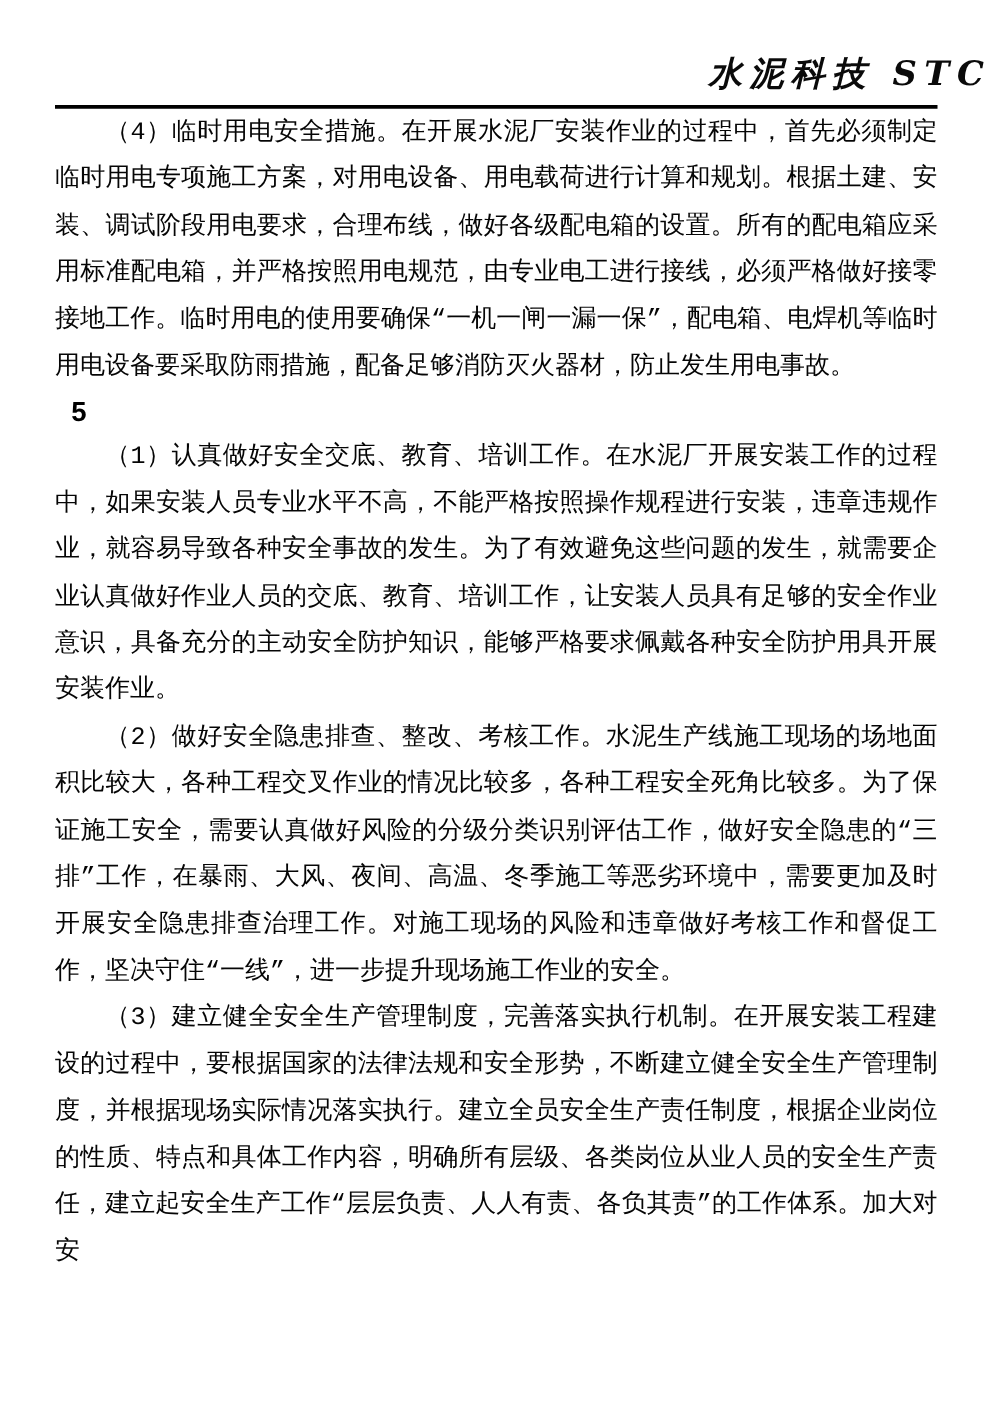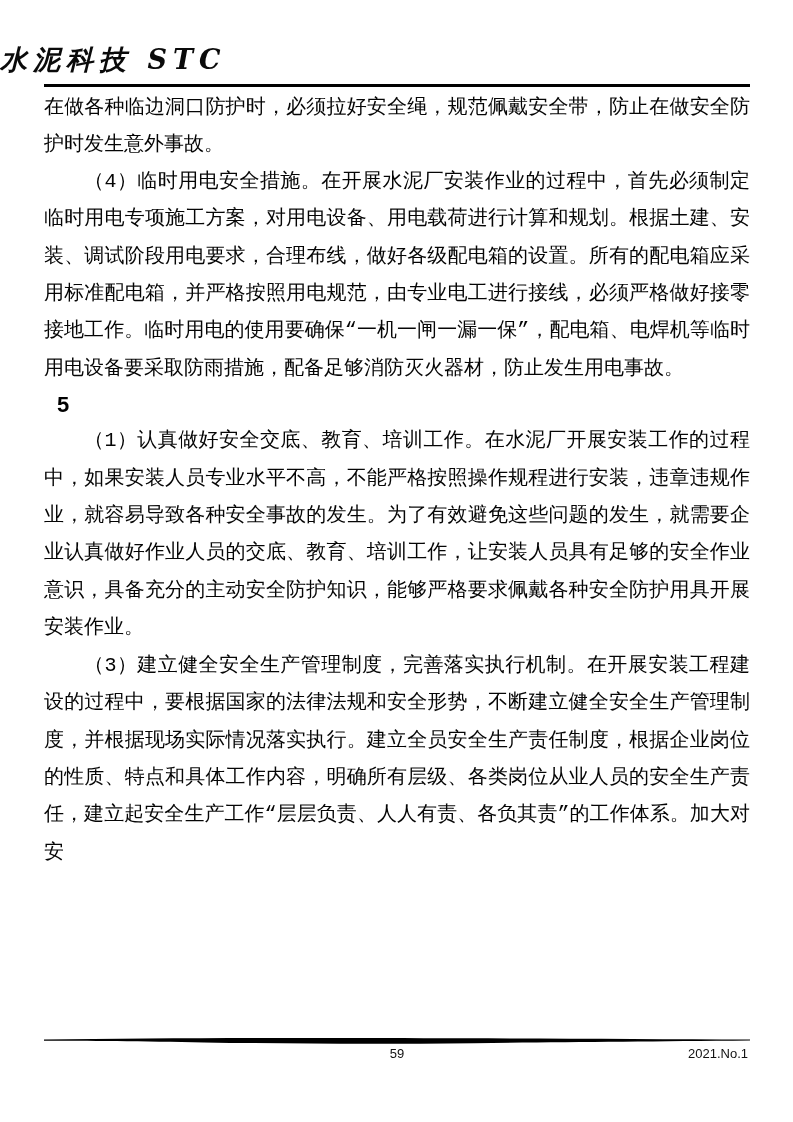--- a/index.html
+++ b/index.html
@@ -10,21 +10,21 @@
     height: 1122px;
     margin: 0 auto;
     background: #ffffff;
     color: #000000;
     overflow: hidden;
     font-family: "Liberation Serif", "DejaVu Serif", serif;
   }
   
   .journal-title {
     padding-top: 42px;
-    text-align: left;
+    text-align: right;
     font-size: 27px;
     line-height: 36px;
     font-style: italic;
     font-weight: 600;
     letter-spacing: 6px;
     font-family: "DejaVu Serif", "Liberation Serif", serif;
     color: #0a0a0a;
   }
   .header-rule {
     margin: 6px 43px 0 44px;
@@ -83,40 +83,25 @@
 <body>
 
 <div class="page">
 
   <div>
     <div class="journal-title">水泥科技 STC</div>
     <div class="header-rule"></div>
   </div>
 
   <div class="content">
-    <p class="para">在做各种临边洞口防护时，必须拉好安全绳，规范佩戴安全带，防止在做安全防护时发生意外事故。</p>
     <p class="para indent">（4）临时用电安全措施。在开展水泥厂安装作业的过程中，首先必须制定临时用电专项施工方案，对用电设备、用电载荷进行计算和规划。根据土建、安装、调试阶段用电要求，合理布线，做好各级配电箱的设置。所有的配电箱应采用标准配电箱，并严格按照用电规范，由专业电工进行接线，必须严格做好接零接地工作。临时用电的使用要确保“一机一闸一漏一保”，配电箱、电焊机等临时用电设备要采取防雨措施，配备足够消防灭火器材，防止发生用电事故。</p>
 
     <div class="section-heading">
       <span class="section-number">5</span>
     </div>
 
     <p class="para indent">（1）认真做好安全交底、教育、培训工作。在水泥厂开展安装工作的过程中，如果安装人员专业水平不高，不能严格按照操作规程进行安装，违章违规作业，就容易导致各种安全事故的发生。为了有效避免这些问题的发生，就需要企业认真做好作业人员的交底、教育、培训工作，让安装人员具有足够的安全作业意识，具备充分的主动安全防护知识，能够严格要求佩戴各种安全防护用具开展安装作业。</p>
+    <p class="para indent">（2）做好安全隐患排查、整改、考核工作。水泥生产线施工现场的场地面积比较大，各种工程交叉作业的情况比较多，各种工程安全死角比较多。为了保证施工安全，需要认真做好风险的分级分类识别评估工作，做好安全隐患的“三排”工作，在暴雨、大风、夜间、高温、冬季施工等恶劣环境中，需要更加及时开展安全隐患排查治理工作。对施工现场的风险和违章做好考核工作和督促工作，坚决守住“一线”，进一步提升现场施工作业的安全。</p>
     <p class="para indent">（3）建立健全安全生产管理制度，完善落实执行机制。在开展安装工程建设的过程中，要根据国家的法律法规和安全形势，不断建立健全安全生产管理制度，并根据现场实际情况落实执行。建立全员安全生产责任制度，根据企业岗位的性质、特点和具体工作内容，明确所有层级、各类岗位从业人员的安全生产责任，建立起安全生产工作“层层负责、人人有责、各负其责”的工作体系。加大对安</p>
   </div>
 
-  <div class="footer">
-    <svg class="footer-rule-svg" viewBox="0 0 706 8" preserveAspectRatio="none" aria-hidden="true">
-      <path d="M0,2.6
-               C 90,1.4 200,0.8 300,1.0
-               C 420,1.2 580,1.6 706,2.6
-               L 706,3.6
-               C 600,4.6 520,5.2 430,6.2
-               C 330,7.4 250,6.8 160,5.4
-               C 100,4.5 40,3.9 0,3.8 Z" fill="#000000"></path>
-    </svg>
-    <div class="footer-row">
-      <span class="page-number">59</span>
-      <span class="issue-number">2021.No.1</span>
-    </div>
-  </div>
 
 </div>
 
 </body></html>

